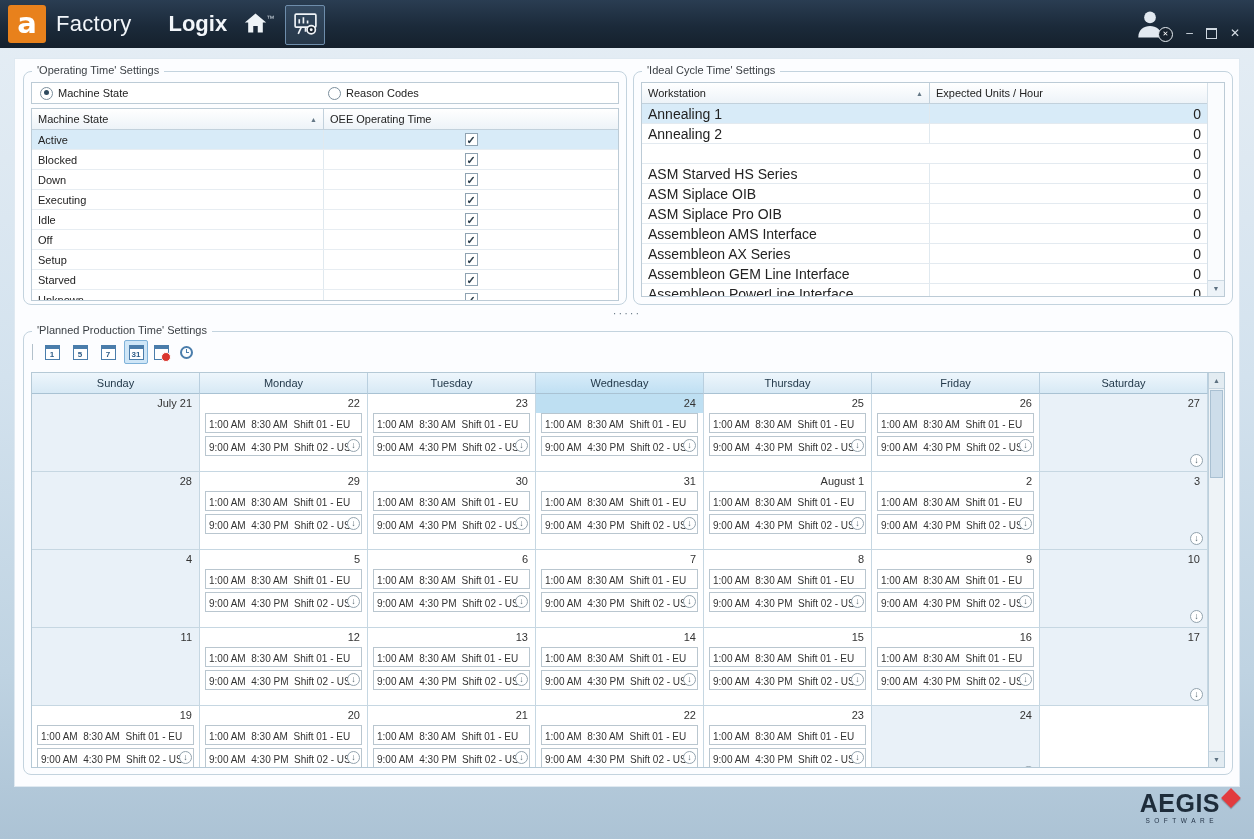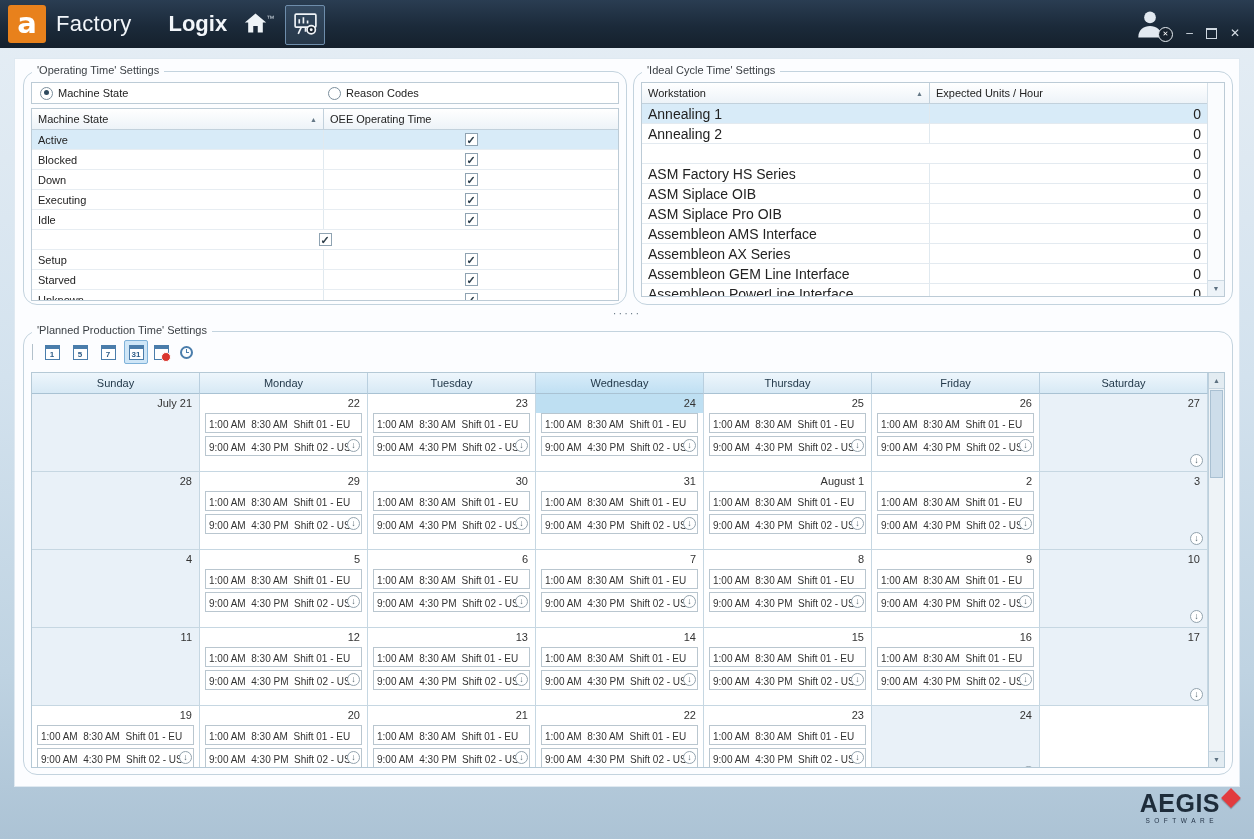--- a/index.html
+++ b/index.html
@@ -22,21 +22,21 @@
   .user{position:absolute;right:84px;top:6px;width:38px;height:38px;}
   .user .badge{position:absolute;right:-3px;bottom:2px;width:13px;height:13px;border-radius:50%;background:#17222e;
                border:1px solid #e8eef3;color:#fff;font-size:7px;line-height:12px;text-align:center;}
   .win{position:absolute;right:14px;top:27px;display:flex;gap:13px;align-items:center;color:#d6dee6;font-size:12px;}
   .wc{cursor:pointer;line-height:12px;}
   .wc.box{width:9px;height:8px;border:1px solid #cfd8e0;border-top-width:2px;display:inline-block;}
 
   
   .main{position:absolute;left:14px;top:58px;width:1226px;height:729px;background:#fcfdff;border:1px solid #dfe9f1;box-sizing:border-box;}
 
-  .groupbox{position:absolute;border:1px solid #c3d3de;border-radius:14px;box-sizing:border-box;}
+  .groupbox{position:absolute;border:1px solid #c3d3de;border-radius:8px;box-sizing:border-box;}
   .gb-label{position:absolute;top:-8px;left:8px;background:#fcfdff;padding:0 5px;font-size:11px;color:#3a3f44;white-space:nowrap;}
 
   .gb-op{left:8px;top:12px;width:604px;height:234px;}
   .gb-ic{left:618px;top:12px;width:600px;height:234px;}
   .gb-pp{left:8px;top:272px;width:1210px;height:444px;}
 
   
   .radio-strip{position:absolute;left:7px;top:10px;right:7px;height:22px;border:1px solid #bccbd6;background:#fff;
                display:flex;align-items:center;font-size:11px;color:#222;box-sizing:border-box;}
   .radio-item{display:flex;align-items:center;gap:5px;cursor:pointer;}
@@ -216,20 +216,21 @@
                 <span class="cbx">✓</span>
               </div>
             </div>
             <div class="op-row">
               <div class="op-c1">Idle</div>
               <div class="op-c2">
                 <span class="cbx">✓</span>
               </div>
             </div>
             <div class="op-row">
+              <div class="op-c1">Off</div>
               <div class="op-c2">
                 <span class="cbx">✓</span>
               </div>
             </div>
             <div class="op-row">
               <div class="op-c1">Setup</div>
               <div class="op-c2">
                 <span class="cbx">✓</span>
               </div>
             </div>
@@ -267,21 +268,21 @@
               <div class="ic-c2">0</div>
             </div>
             <div class="ic-row">
               <div class="ic-c1">Annealing 2</div>
               <div class="ic-c2">0</div>
             </div>
             <div class="ic-row">
               <div class="ic-c2">0</div>
             </div>
             <div class="ic-row">
-              <div class="ic-c1">ASM Factory HS Series</div>
+              <div class="ic-c1">ASM Starved HS Series</div>
               <div class="ic-c2">0</div>
             </div>
             <div class="ic-row">
               <div class="ic-c1">ASM Siplace OIB</div>
               <div class="ic-c2">0</div>
             </div>
             <div class="ic-row">
               <div class="ic-c1">ASM Siplace Pro OIB</div>
               <div class="ic-c2">0</div>
             </div>

